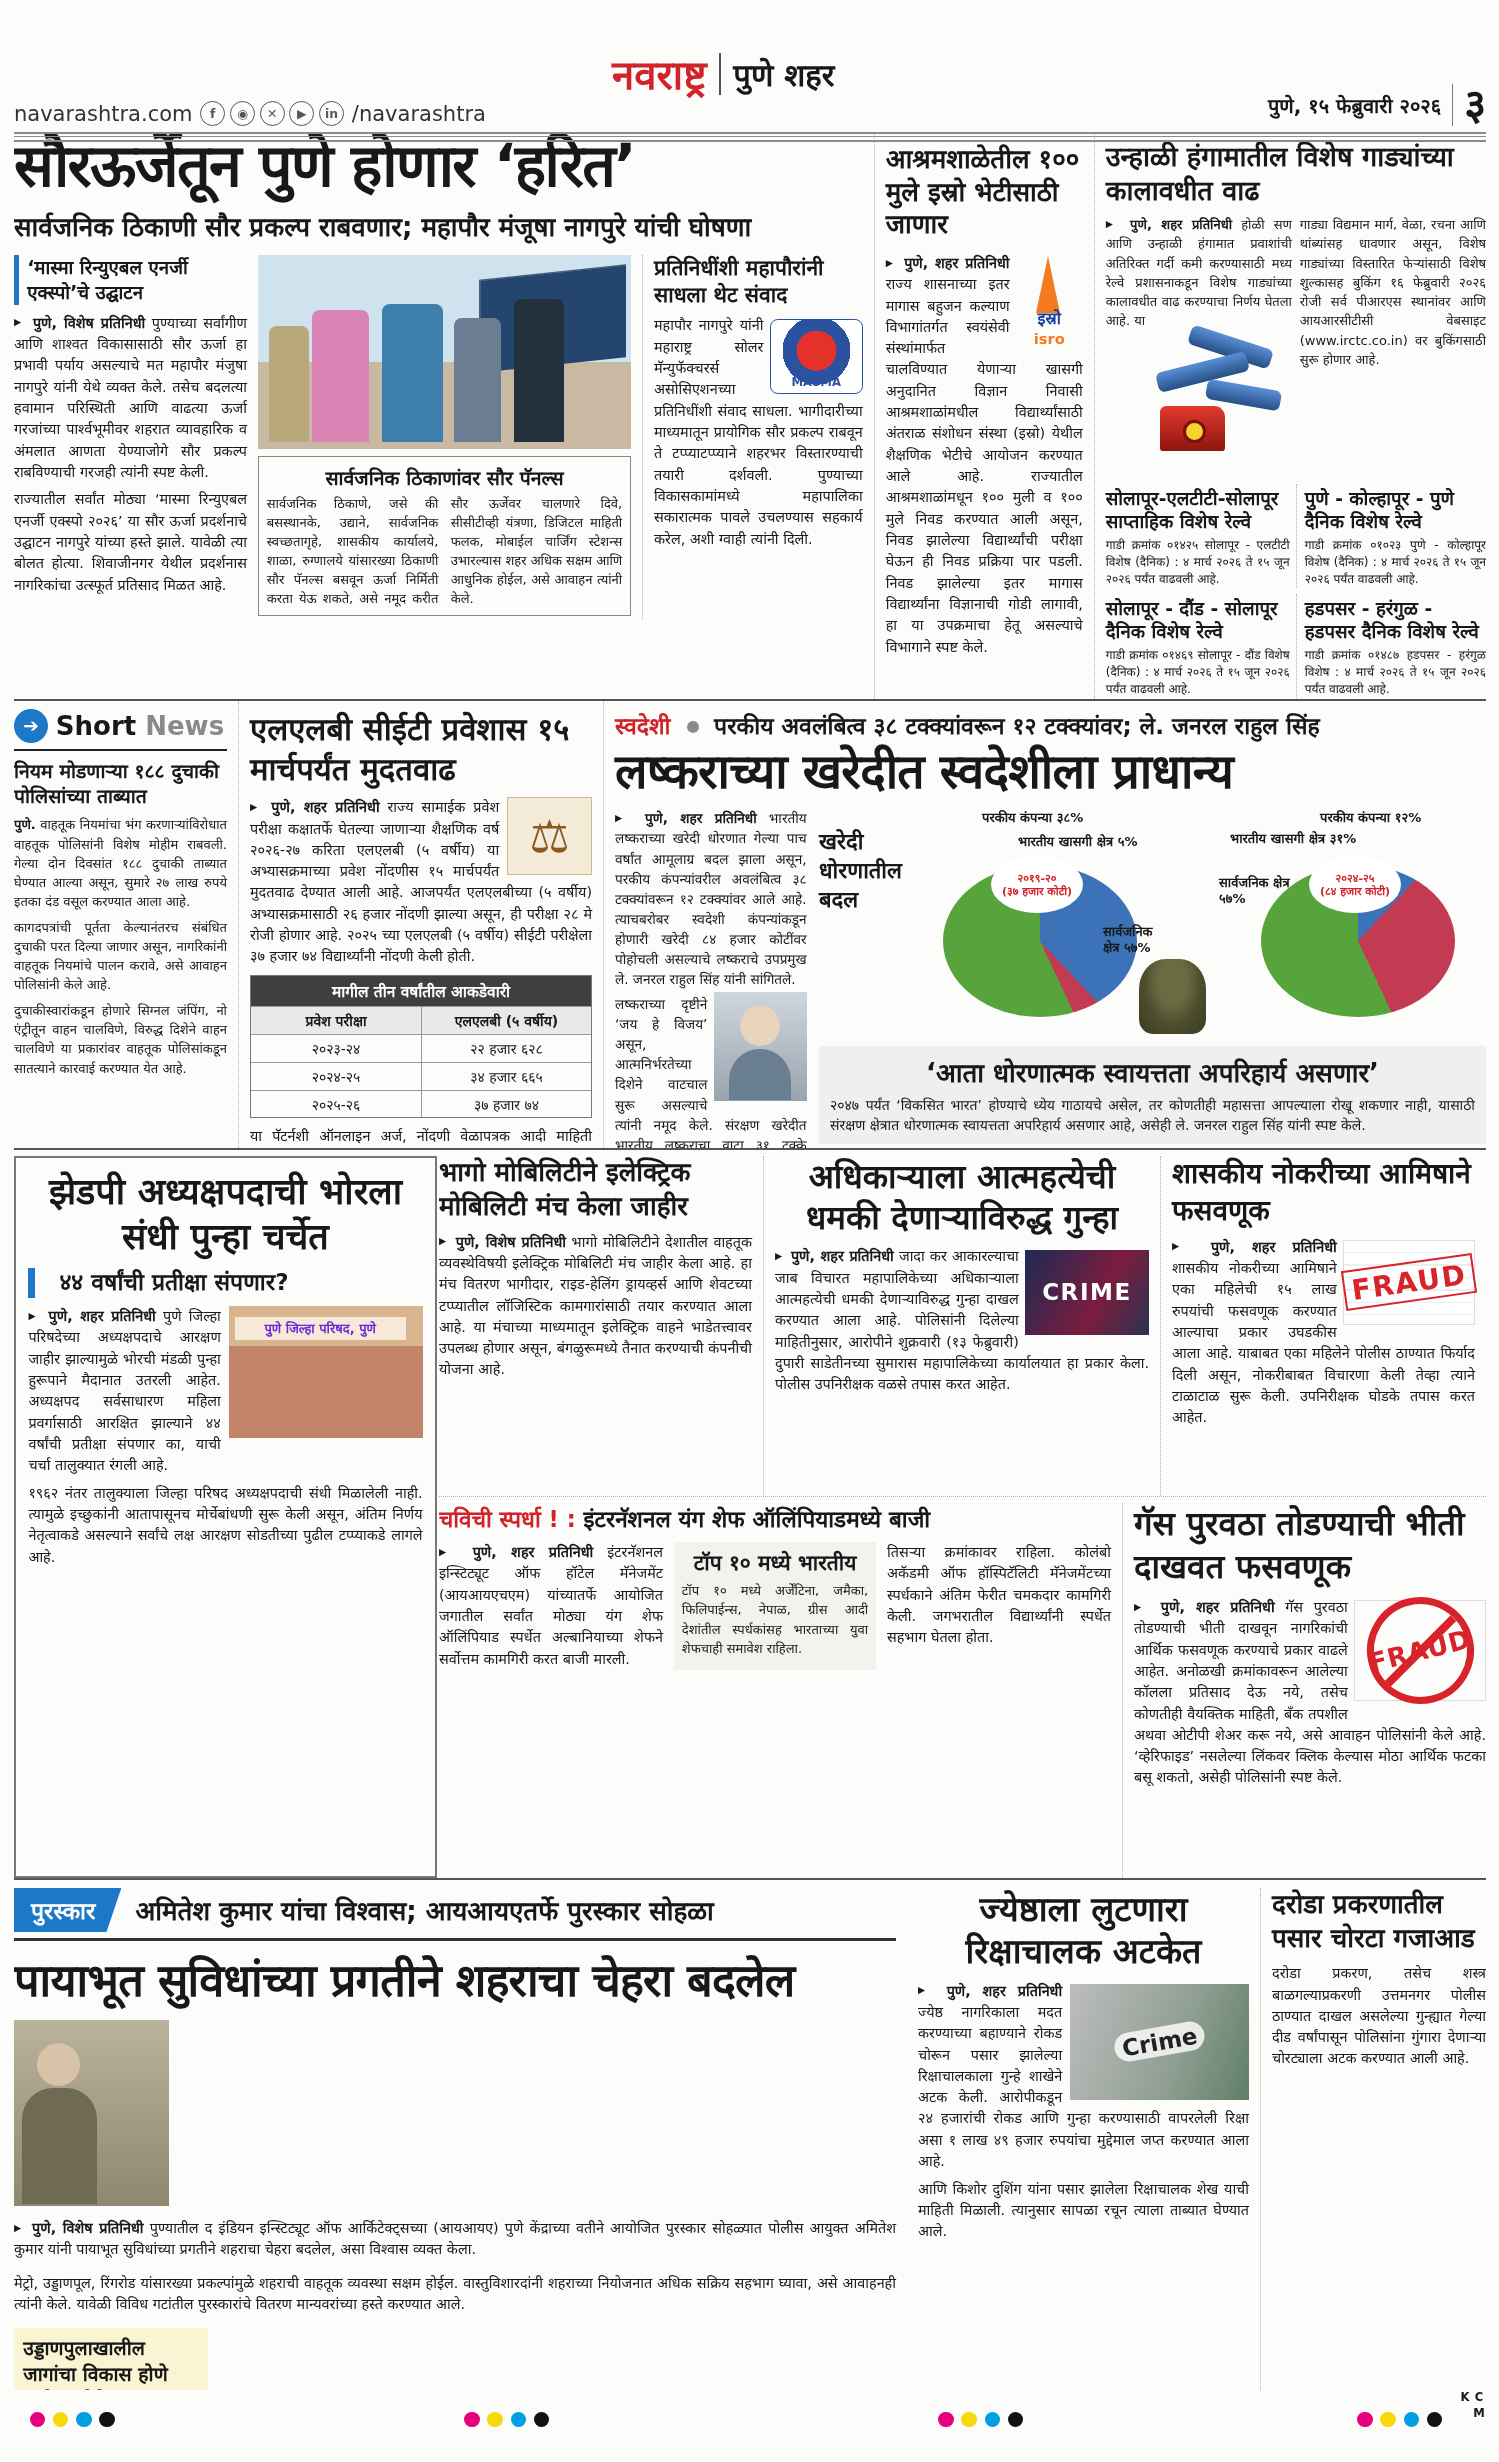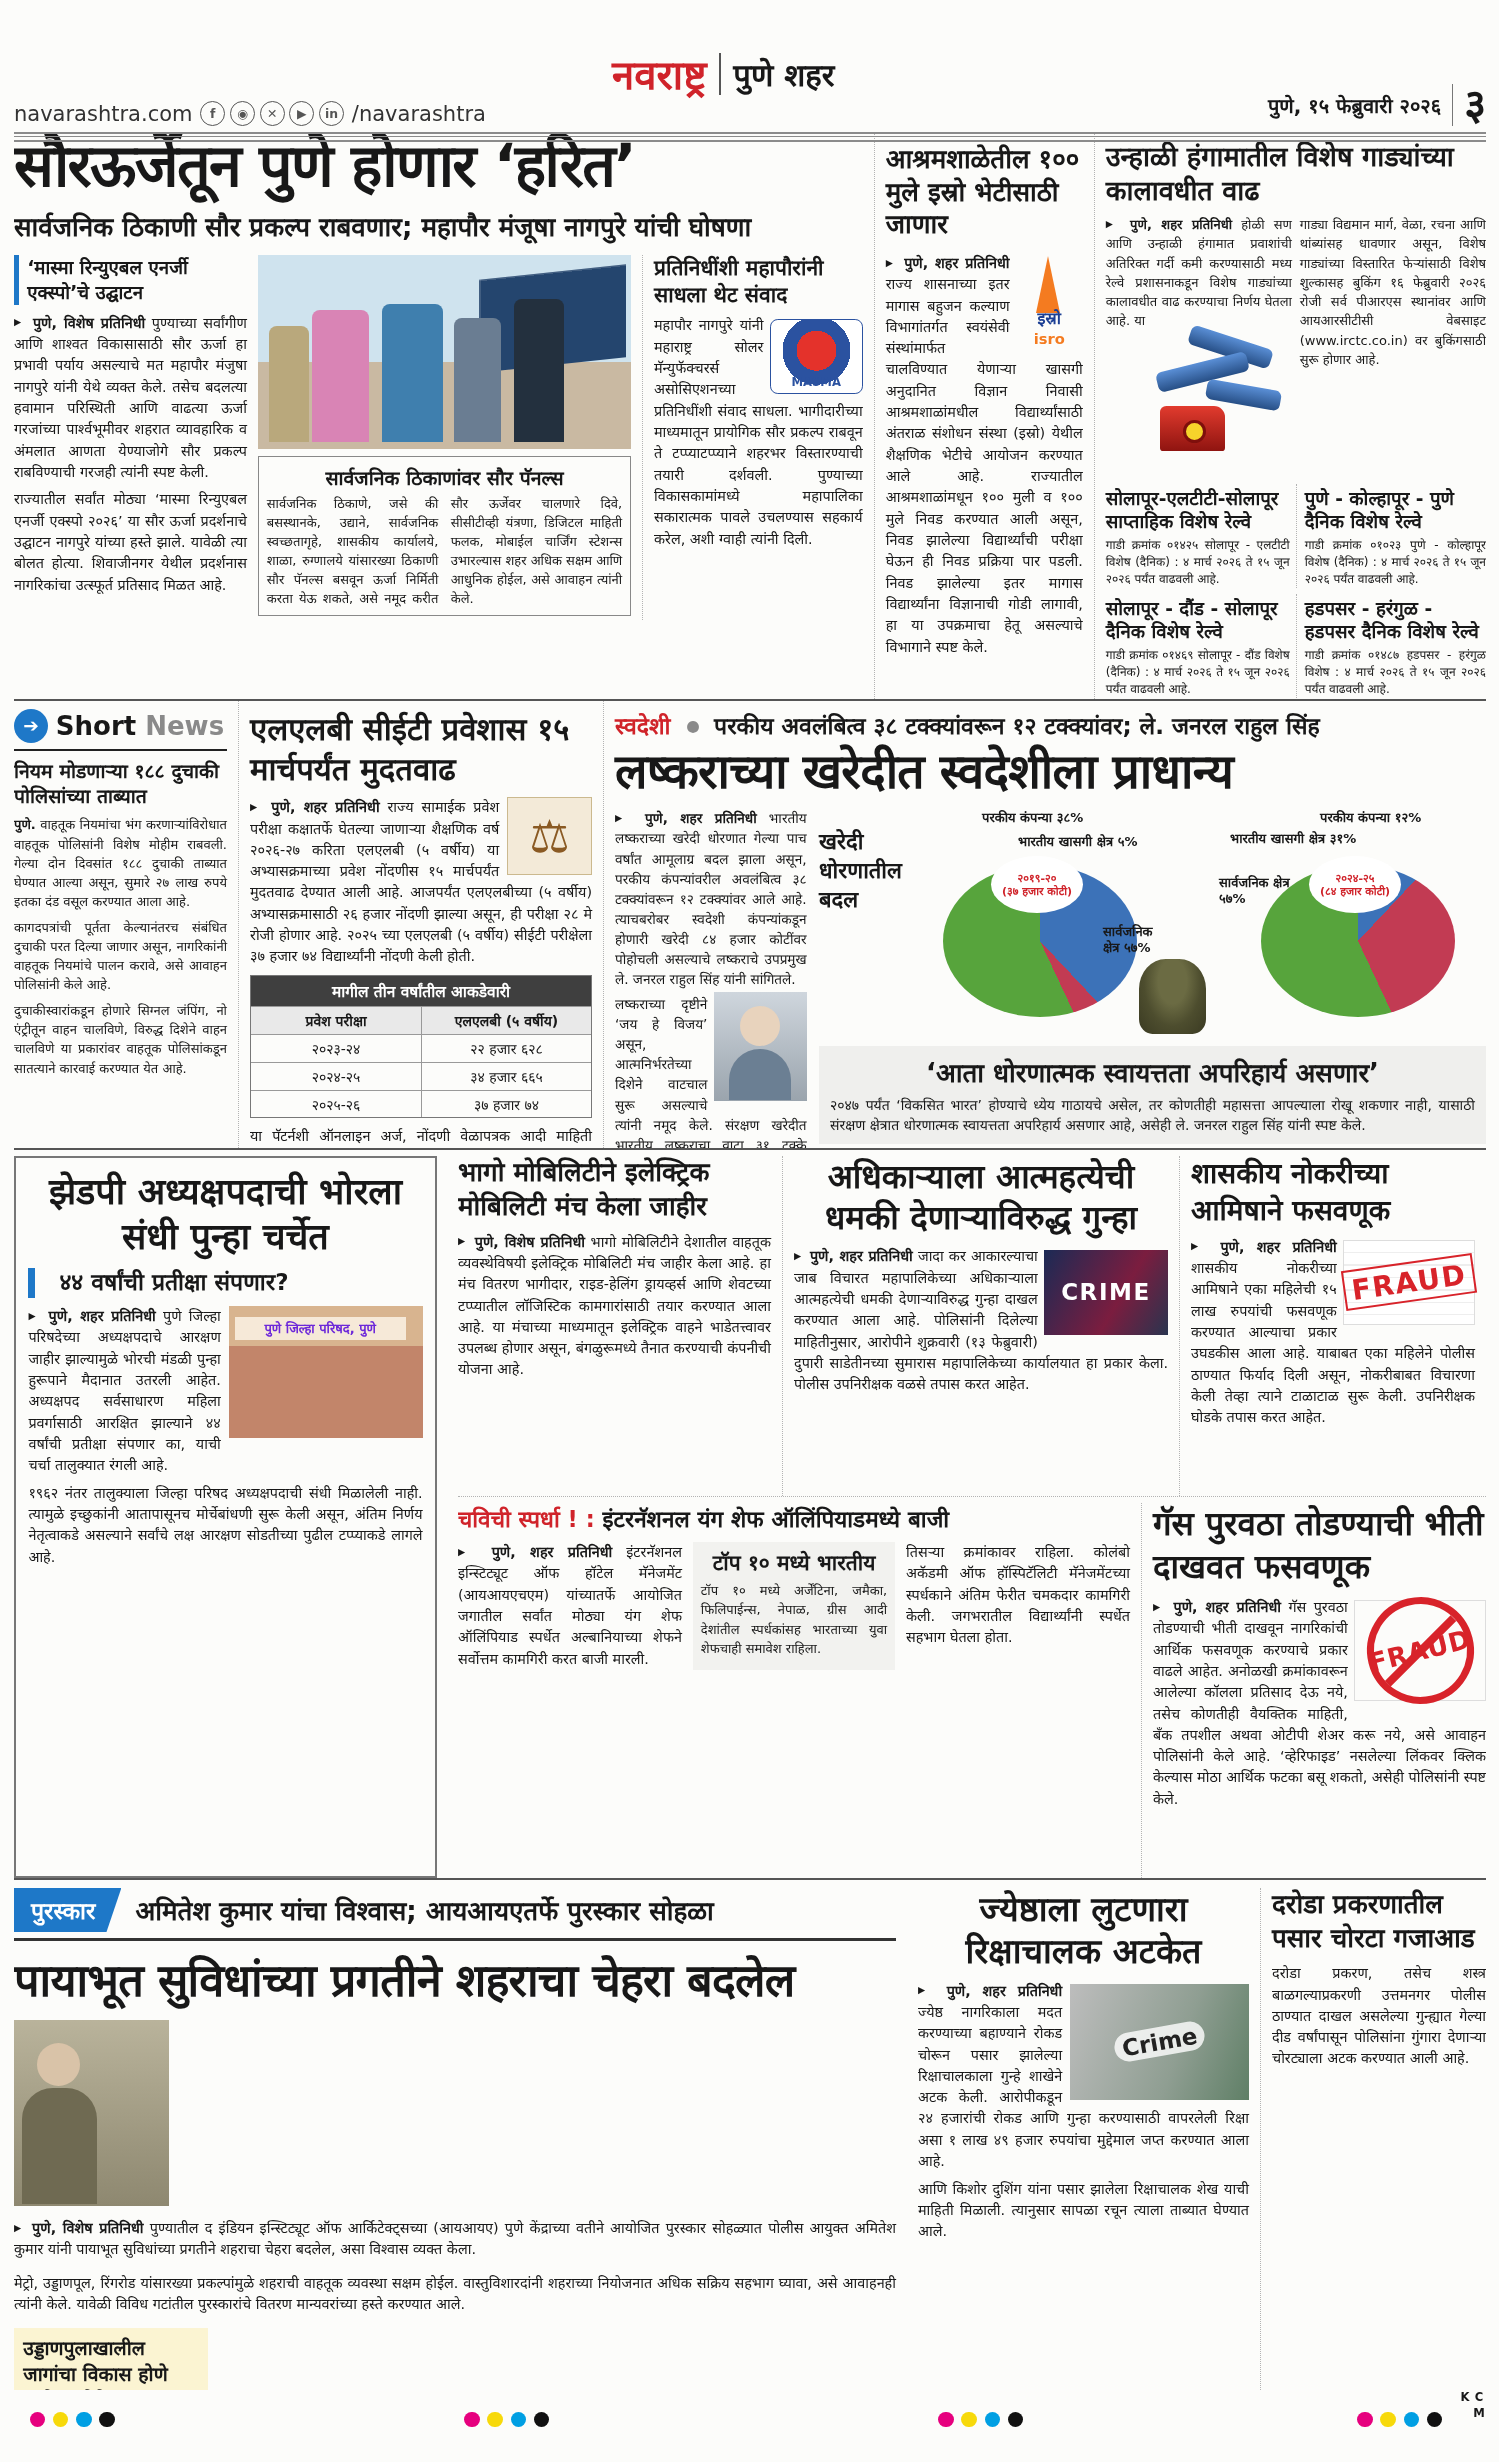--- a/index.html
+++ b/index.html
@@ -111,21 +111,21 @@
   .pie { position:absolute; left:7.8px; top:57px; width:194px; height:152px; border-radius:50%; }
   .pie-hole { position:absolute; left:56px; top:48px; width:92px; height:57px; background:#fff; border-radius:50%; display:flex; flex-direction:column; align-items:center; justify-content:center; }
   .pie-hole div { color:var(--red); font-weight:bold; font-size:11px; line-height:1.2; white-space:nowrap; }
   .plabel { position:absolute; font-size:13px; font-weight:bold; line-height:1.2; }
   .soldier { position:absolute; width:67px; height:75px; bottom:7.8px; left:320px; background:radial-gradient(ellipse at 50% 30%, #6b6b43 0 30%, #4d4d2e 60%, #3a3a22); border-radius:40% 40% 20% 20%; }
   .quotebox { background:#efefed; margin-top:4.7px; padding:7.8px 11px; }
   .quote-t { font-size:26px; font-weight:bold; text-align:center; margin-bottom:4.7px; }
 
   
   .band34 { height:730px; display:flex; border-top:2.3px solid #555; padding-top:6.2px; }
-  .zp { width:423px; border:2.3px solid #777; padding:11px 12.4px; margin-right:21px; }
+  .zp { width:423px; border:2.3px solid #777; padding:11px 12.4px; margin-right:2px; }
   .zp-h { font-size:36px; font-weight:bold; text-align:center; line-height:1.25; margin-bottom:9.3px; }
   .zp-sub { display:flex; gap:24px; margin-bottom:7.8px; }
   .zp-bar { width:7px; background:var(--blue); }
   .zp-sub-t { font-size:23px; font-weight:bold; line-height:1.3; }
   .zp-photo { float:right; width:194px; height:132px; margin:0 0 6.2px 7.8px; background:linear-gradient(#d8b48f 0 30%, #c2856a 30% 100%); position:relative; }
   .zp-sign { position:absolute; top:11px; left:6.2px; right:17px; background:#f6e9d8; color:#6d28d9; font-size:13px; font-weight:bold; text-align:center; padding:2.3px 0; }
   .band34-right { flex:1; display:flex; flex-direction:column; }
   .row3r { height:340px; display:flex; }
   .row3r article { padding:0 11px; }
   .bhago { width:324px; padding-left:0 !important; }

